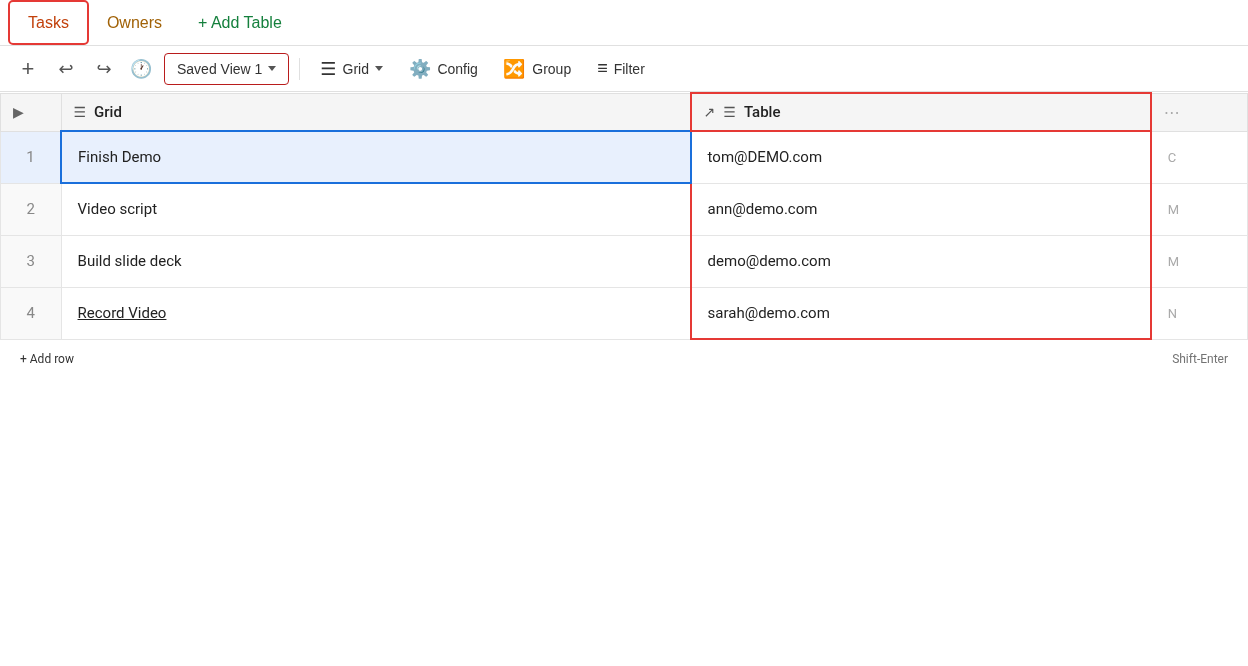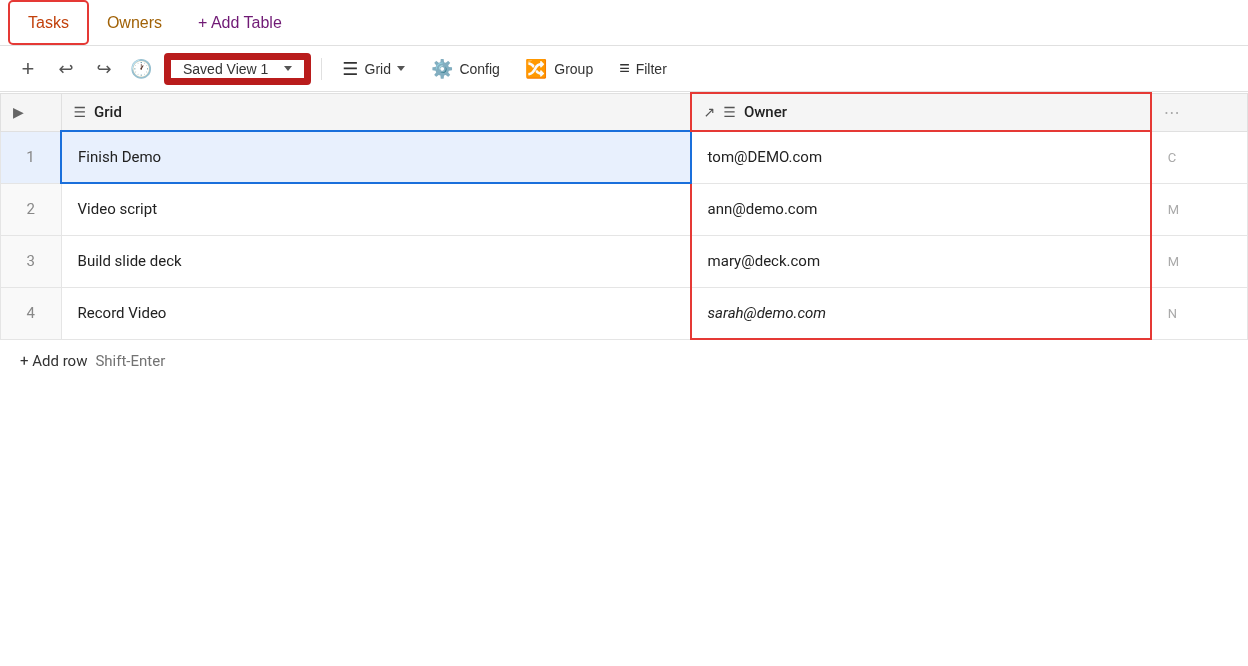--- a/index.html
+++ b/index.html
@@ -31,21 +31,21 @@
       border: none;
       background: none;
       position: relative;
     }
     .tab.active {
       color: #c2410c;
       border: 2px solid #e53935;
       border-radius: 5px;
     }
     .tab.add-table {
-      color: #701a75;
+      color: #15803d;
       font-weight: 400;
       gap: 6px;
     }
 
     
     .toolbar {
       display: flex;
       align-items: center;
       padding: 6px 12px;
       gap: 6px;
@@ -63,24 +63,24 @@
       background: none;
       cursor: pointer;
       border-radius: 4px;
       color: #555;
       font-size: 18px;
     }
 
     .saved-view-btn {
       display: flex;
       align-items: center;
-      gap: 16px;
+      gap: 6px;
       padding: 0 12px;
       height: 32px;
-      border: 7px solid #b91c1c;
+      border: 1px solid #b91c1c;
       border-radius: 4px;
       background: #fff;
       cursor: pointer;
       font-size: 14px;
       color: #333;
       font-weight: 500;
     }
     .toolbar-separator {
       width: 1px;
       height: 22px;
@@ -182,23 +182,24 @@
     .last-owner-row .owner-cell {
       border-bottom: 2px solid #e53935 !important;
     }
 
     
     .add-row {
       display: flex;
       align-items: center;
       gap: 8px;
       padding: 12px 20px;
-      font-size: 15px;
+      font-size: 12px;
       color: #333;
       cursor: pointer;
+      justify-content: space-between;
     }
     .add-row .shortcut {
       color: #737373;
     }
 
     .chevron-down {
       width: 0; height: 0;
       border-left: 4px solid transparent;
       border-right: 4px solid transparent;
       border-top: 5px solid #555;
@@ -275,21 +276,21 @@
         <th class="col-task">
           <div class="th-content">
             <span style="font-size:14px;color:#555;">☰</span>
             <span>Grid</span>
           </div>
         </th>
         <th class="col-owner" style="border:2px solid #e53935;">
           <div class="th-content">
             <span style="font-size:14px;color:#555;">↗</span>
             <span style="font-size:14px;color:#555;">☰</span>
-            <span>Owner</span>
+            <span>Table</span>
           </div>
         </th>
         <th class="col-extra">
           <div class="th-content">
             <span style="font-size:16px;color:#aaa;">⋯</span>
           </div>
         </th>
       </tr>
     </thead>
     <tbody id="grid-body">
@@ -301,27 +302,27 @@
         </tr>
         <tr>
           <td class="row-num">2</td>
           <td class="task-cell" style="border: 1px solid rgb(229, 229, 229);">Video script</td>
           <td class="owner-cell" style="border-width: 1px 2px; border-style: solid; border-color: rgb(229, 229, 229) rgb(229, 57, 53);">ann@demo.com</td>
           <td style="color: rgb(170, 170, 170); font-size: 13px;">M</td>
         </tr>
         <tr>
           <td class="row-num">3</td>
           <td class="task-cell" style="border: 1px solid rgb(229, 229, 229); margin-top: 12px;">Build slide deck</td>
-          <td class="owner-cell" style="border-width: 1px 2px; border-style: solid; border-color: rgb(229, 229, 229) rgb(229, 57, 53);">mary@deck.com</td>
+          <td class="owner-cell" style="border-width: 1px 2px; border-style: solid; border-color: rgb(229, 229, 229) rgb(229, 57, 53);">demo@demo.com</td>
           <td style="color: rgb(170, 170, 170); font-size: 13px;">M</td>
         </tr>
         <tr class="last-owner-row">
           <td class="row-num">4</td>
-          <td class="task-cell" style="border: 1px solid rgb(229, 229, 229);">Record Video</td>
-          <td class="owner-cell" style="border-width: 1px 2px 2px; border-style: solid; border-color: rgb(229, 229, 229) rgb(229, 57, 53) rgb(229, 57, 53); font-style: italic;">sarah@demo.com</td>
+          <td class="task-cell" style="border: 1px solid rgb(229, 229, 229); text-decoration: underline;">Record Video</td>
+          <td class="owner-cell" style="border-width: 1px 2px 2px; border-style: solid; border-color: rgb(229, 229, 229) rgb(229, 57, 53) rgb(229, 57, 53);">sarah@demo.com</td>
           <td style="color: rgb(170, 170, 170); font-size: 13px;">N</td>
         </tr>
       </tbody>
   </table>
 
   <div class="add-row">
     <span>+ Add row</span>
     <span class="shortcut">Shift-Enter</span>
   </div>
 </div>

